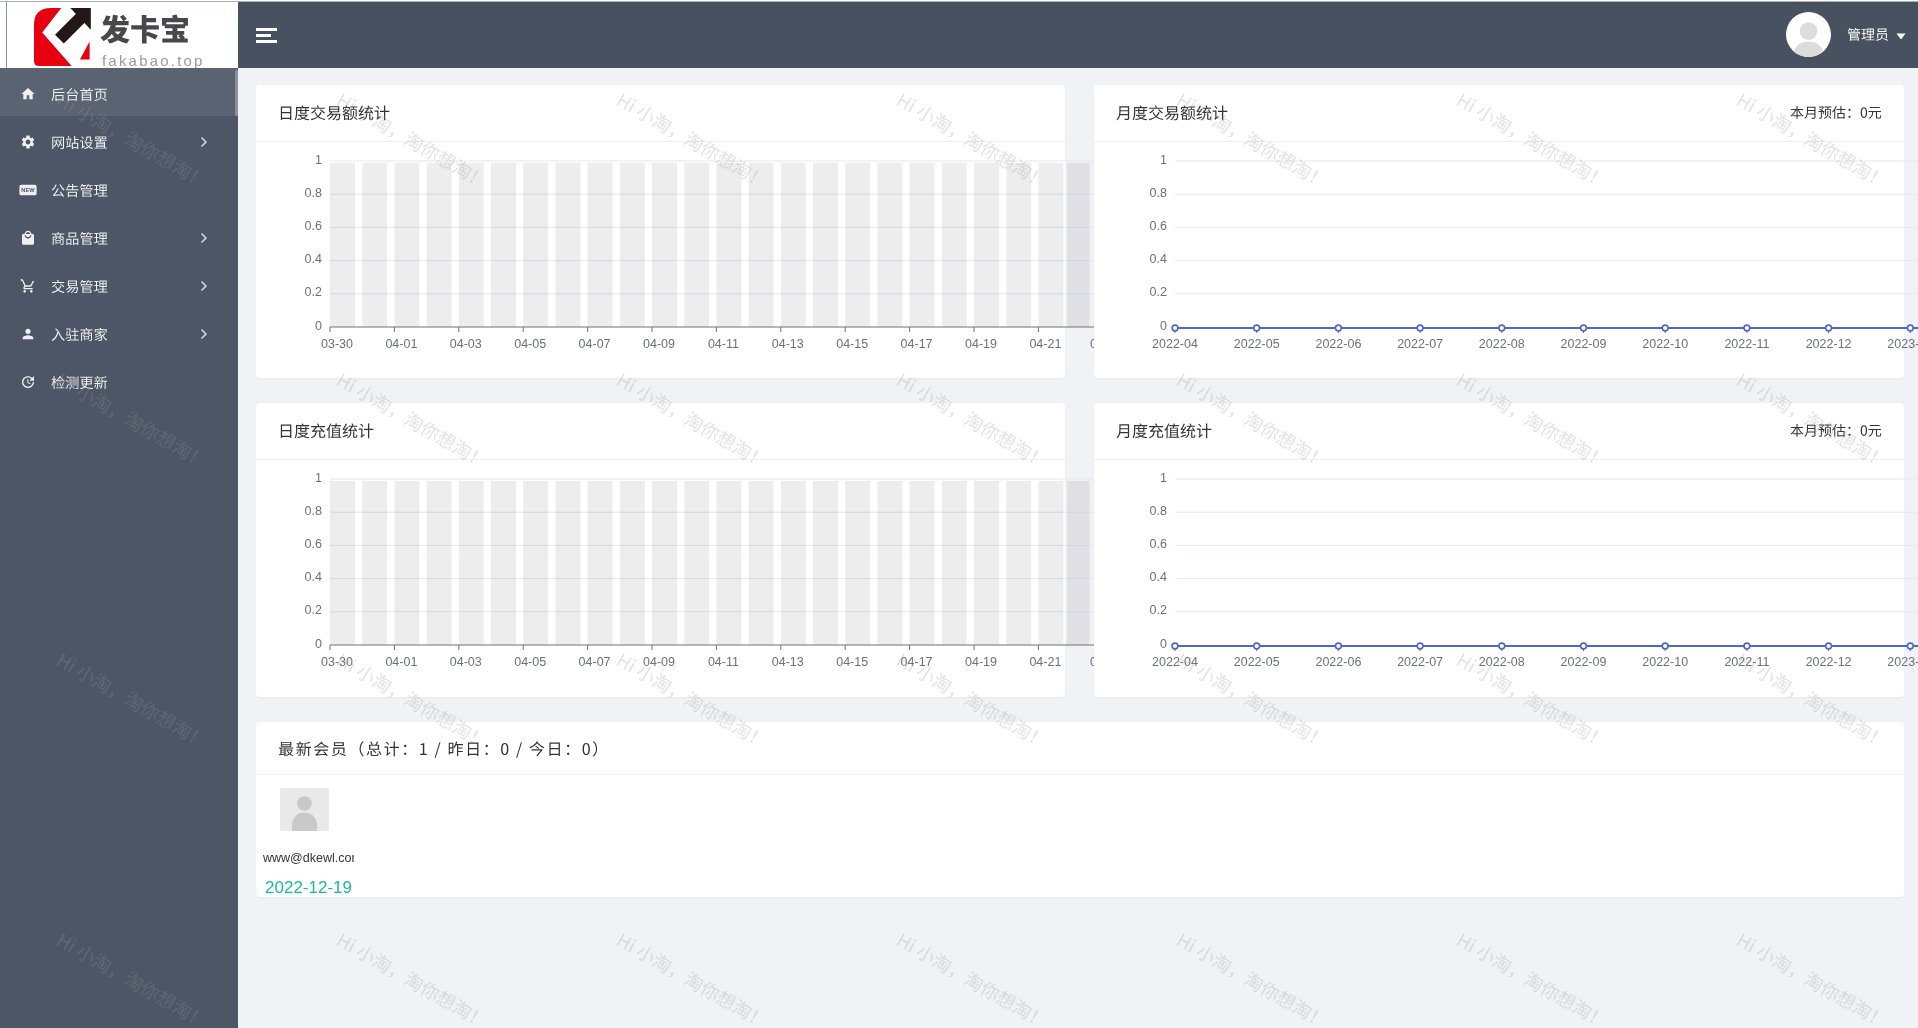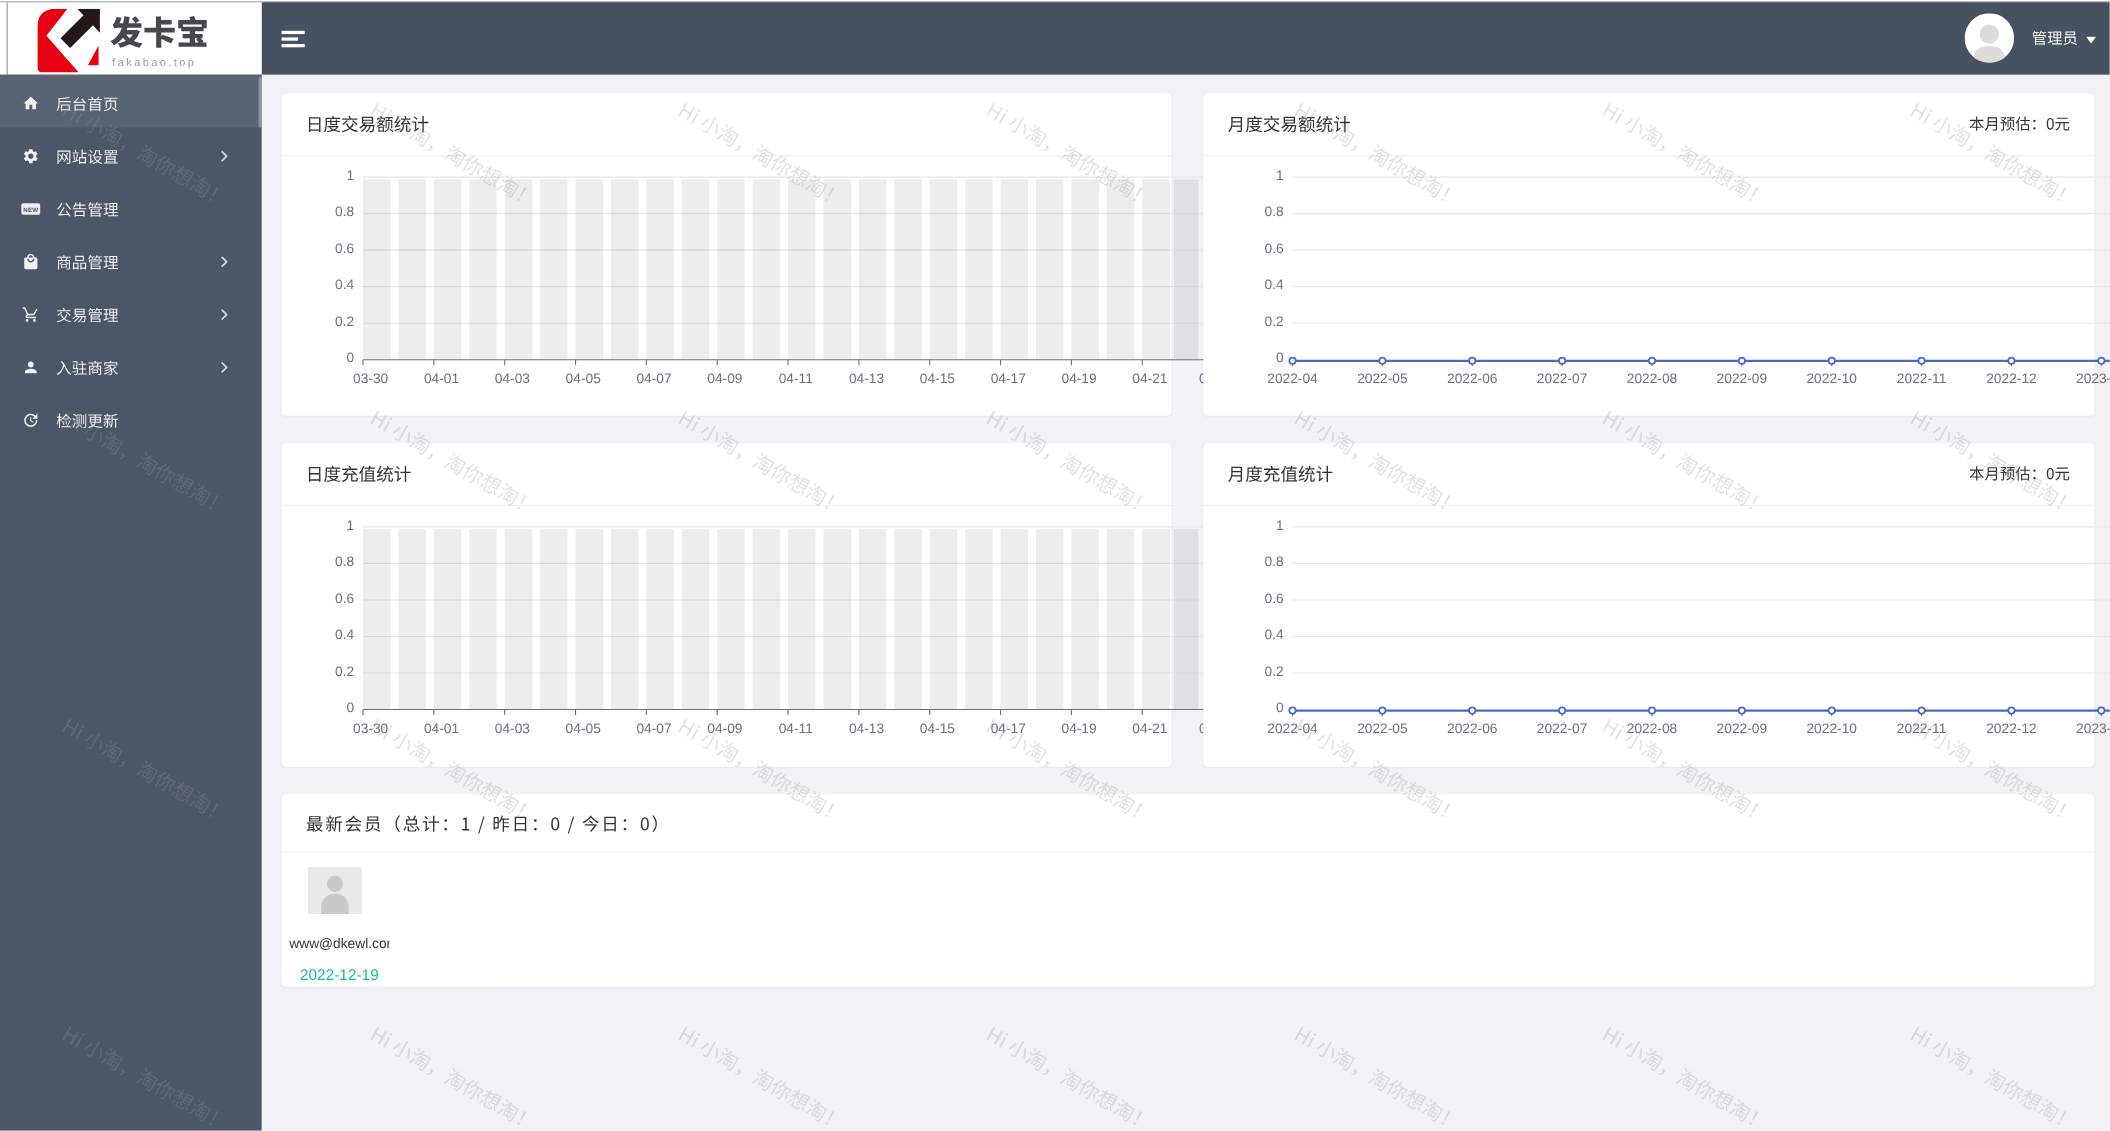--- a/index.html
+++ b/index.html
@@ -12,21 +12,21 @@
 <div class="abs" style="left:6px;top:2px;width:1px;height:66px;background:#8d939c"></div>
 <svg class="abs" style="left:34px;top:8px" width="58" height="58" viewBox="0 0 58 58">
 <path d="M17 0 L27.3 0 L8.2 24.5 L37.6 58 L5 58 Q0 58 0 53 L0 17 Q0 0 17 0 Z" fill="#e60012"></path>
 <polygon points="55.6,33.4 55.6,51.4 45.9,51.4" fill="#e60012"></polygon>
 <polygon points="36.3,0 56.8,0 56.8,21.8" fill="#231815"></polygon>
 <polygon points="21.0,26.8 29.8,35.6 52.1,13.3 43.3,4.5" fill="#231815"></polygon>
 </svg>
 <svg style="position:absolute;left:98.0px;top:7.4px;" width="96.0" height="43.5" viewBox="0 0 96.0 43.5">
     <path transform="translate(2.0,33.6) scale(0.3000)" d="M44.1 -39.8Q50.4 -25.1 63.9 -16.0Q77.3 -6.9 98.7 -3.7Q97.2 -2.2 95.5 0.2Q93.7 2.6 92.2 5.1Q90.6 7.6 89.6 9.6Q74.5 6.6 63.5 0.6Q52.5 -5.4 44.8 -14.6Q37.0 -23.7 31.6 -36.2ZM74.8 -44.5H77.7L80.4 -45.1L90.6 -40.4Q87.1 -29.6 81.4 -21.5Q75.7 -13.3 68.1 -7.3Q60.5 -1.3 51.2 2.8Q41.9 6.9 31.2 9.6Q30.0 6.7 27.8 2.9Q25.6 -0.9 23.5 -3.3Q32.9 -5.1 41.2 -8.5Q49.4 -11.8 56.1 -16.6Q62.8 -21.4 67.5 -27.8Q72.3 -34.2 74.8 -42.1ZM39.5 -44.5H76.9V-30.5H35.3ZM43.3 -86.4 59.6 -83.7Q57.6 -68.4 54.2 -55.5Q50.8 -42.5 45.4 -31.8Q39.9 -21.0 31.7 -12.6Q23.5 -4.2 11.9 1.9Q11.0 0.3 9.2 -2.0Q7.3 -4.3 5.2 -6.5Q3.1 -8.7 1.3 -10.0Q15.0 -16.8 23.5 -27.9Q31.9 -38.9 36.6 -53.7Q41.2 -68.5 43.3 -86.4ZM66.5 -79.1 77.8 -85.8Q79.6 -83.8 81.8 -81.4Q84.0 -78.9 86.1 -76.6Q88.1 -74.2 89.4 -72.4L77.5 -64.9Q76.4 -66.7 74.5 -69.2Q72.5 -71.7 70.4 -74.3Q68.3 -76.9 66.5 -79.1ZM12.8 -48.8Q12.4 -50.3 11.6 -52.7Q10.7 -55.0 9.8 -57.5Q8.9 -60.0 8.1 -61.7Q9.3 -62.2 10.5 -63.2Q11.7 -64.3 12.7 -66.0Q13.4 -67.1 14.7 -69.8Q16.0 -72.4 17.5 -76.1Q18.9 -79.8 19.9 -83.8L35.1 -81.5Q33.8 -77.0 31.8 -72.4Q29.8 -67.8 27.6 -63.7Q25.4 -59.6 23.5 -56.6V-56.4Q23.5 -56.4 21.9 -55.7Q20.3 -54.9 18.1 -53.7Q16.0 -52.5 14.4 -51.2Q12.8 -49.9 12.8 -48.8ZM12.8 -48.8V-59.2L21.0 -65.2H95.4L95.3 -51.4H23.2Q19.6 -51.4 16.5 -50.8Q13.4 -50.1 12.8 -48.8Z M104.2 -51.0H196.1V-36.6H104.2ZM149.5 -75.0H186.9V-61.1H149.5ZM139.2 -85.5H154.7V-44.1H139.2ZM139.9 -41.9H155.4V9.4H139.9ZM151.4 -18.9 159.0 -30.3Q162.6 -29.0 167.1 -27.2Q171.7 -25.5 176.4 -23.6Q181.2 -21.8 185.4 -20.0Q189.7 -18.2 192.7 -16.8L184.5 -3.8Q181.8 -5.3 177.7 -7.3Q173.6 -9.2 169.0 -11.2Q164.4 -13.3 159.8 -15.3Q155.2 -17.3 151.4 -18.9Z M241.7 -48.1H257.7V-0.4H241.7ZM216.1 -54.2H283.7V-40.8H216.1ZM220.0 -32.4H280.8V-19.1H220.0ZM207.8 -6.8H292.5V6.6H207.8ZM260.7 -15.7 271.2 -22.6Q273.1 -20.7 275.4 -18.4Q277.6 -16.0 279.8 -13.8Q281.9 -11.5 283.3 -9.7L272.2 -1.9Q271.0 -3.7 269.0 -6.1Q267.0 -8.5 264.8 -11.1Q262.6 -13.6 260.7 -15.7ZM206.7 -75.0H293.1V-49.7H278.0V-61.3H221.1V-49.7H206.7ZM240.3 -83.7 255.1 -86.8Q256.5 -83.5 257.9 -79.5Q259.4 -75.6 260.2 -72.8L244.5 -69.2Q244.1 -71.1 243.4 -73.6Q242.7 -76.1 241.9 -78.8Q241.1 -81.4 240.3 -83.7Z" fill="#48484c"></path>
   </svg>
-<div class="abs" style="left:102px;top:52px;width:130px;font-size:10px;letter-spacing:2.2px;color:#9b9ba0">fakabao.top</div>
+<div class="abs" style="left:102px;top:52px;width:130px;font-size:15px;letter-spacing:2.2px;color:#9b9ba0">fakabao.top</div>
 <div class="abs" style="left:255.5px;top:28.2px;width:21px;height:2.6px;background:#fff"></div>
 <div class="abs" style="left:255.5px;top:34.2px;width:15.7px;height:2.6px;background:#fff"></div>
 <div class="abs" style="left:255.5px;top:40.2px;width:21px;height:2.6px;background:#fff"></div>
 <svg class="abs" style="left:1786px;top:12px" width="45" height="45" viewBox="0 0 45 45">
 <defs>
       <clipPath id="avc">
         <circle cx="22.5" cy="22.5" r="22.5"></circle>
       </clipPath>
     </defs>
 <circle cx="22.5" cy="22.5" r="22.5" fill="#fff"></circle>
@@ -350,21 +350,21 @@
     <div class="hdr" style="height:53px"></div>
     <svg style="position:absolute;left:20.0px;top:15.1px;" width="337.9" height="23.2" viewBox="0 0 337.9 23.2">
       <path transform="translate(2.0,17.9) scale(0.1600)" d="M24.8 -63.5V-56.4H75.3V-63.5ZM24.8 -75.5V-68.5H75.3V-75.5ZM17.6 -80.8H82.8V-51.1H17.6ZM4.9 -45.5H94.9V-39.2H4.9ZM50.7 -33.0H86.5V-26.8H50.7ZM18.9 -32.5H43.5V-26.9H18.9ZM18.9 -19.8H43.5V-14.2H18.9ZM60.8 -28.0Q65.2 -17.1 74.4 -9.3Q83.7 -1.5 96.4 1.8Q95.2 2.8 93.9 4.5Q92.6 6.3 91.9 7.7Q78.7 3.7 69.2 -5.0Q59.7 -13.8 54.7 -26.2ZM85.1 -33.0H86.3L87.7 -33.3L92.0 -31.4Q88.8 -21.2 82.9 -13.6Q76.9 -5.9 69.2 -0.6Q61.5 4.6 52.9 7.7Q52.4 6.5 51.3 4.8Q50.1 3.1 49.1 2.2Q56.9 -0.3 64.1 -5.0Q71.4 -9.7 76.9 -16.5Q82.5 -23.3 85.1 -31.8ZM4.7 -4.3Q10.7 -4.8 18.5 -5.6Q26.2 -6.5 34.9 -7.5Q43.5 -8.5 52.2 -9.4L52.2 -3.3Q43.8 -2.3 35.5 -1.3Q27.1 -0.2 19.4 0.7Q11.7 1.7 5.4 2.4ZM39.6 -43.5H46.8V8.0H39.6ZM14.5 -43.3H21.4V-2.7H14.5Z M168.6 -50.2H205.8V-43.2H168.6ZM116.1 -73.5H160.3V-67.2H116.1ZM115.0 -33.9H160.7V-27.3H115.0ZM114.6 -50.7H161.9V-44.3H114.6ZM187.5 -47.3H194.8V7.5H187.5ZM122.6 -65.1 128.7 -66.5Q130.3 -63.3 131.4 -59.3Q132.6 -55.3 133.0 -52.5L126.5 -50.7Q126.2 -53.6 125.2 -57.7Q124.1 -61.7 122.6 -65.1ZM147.7 -66.7 154.7 -65.2Q153.1 -60.7 151.3 -56.1Q149.5 -51.4 147.9 -48.1L141.8 -49.5Q142.8 -51.9 143.9 -54.9Q145.0 -57.9 146.1 -61.1Q147.1 -64.2 147.7 -66.7ZM196.6 -82.2 202.7 -76.7Q197.9 -74.9 192.0 -73.4Q186.1 -71.9 179.8 -70.7Q173.5 -69.5 167.7 -68.7Q167.4 -69.9 166.7 -71.5Q166.0 -73.2 165.3 -74.4Q170.9 -75.3 176.8 -76.5Q182.6 -77.8 187.8 -79.3Q193.0 -80.7 196.6 -82.2ZM131.4 -82.7 138.2 -84.4Q140.0 -81.4 141.8 -77.7Q143.5 -74.0 144.3 -71.4L137.3 -69.3Q136.6 -72.0 134.9 -75.8Q133.2 -79.6 131.4 -82.7ZM135.1 -46.8H142.0V-1.7Q142.0 0.9 141.3 2.4Q140.7 3.8 139.0 4.7Q137.3 5.5 134.7 5.7Q132.1 5.9 128.4 5.9Q128.3 4.5 127.6 2.7Q127.0 0.9 126.2 -0.5Q128.8 -0.4 130.9 -0.4Q133.1 -0.4 133.9 -0.5Q135.1 -0.5 135.1 -1.8ZM165.3 -74.4H172.3V-40.0Q172.3 -34.6 171.9 -28.4Q171.6 -22.2 170.5 -15.9Q169.4 -9.6 167.4 -3.7Q165.3 2.2 161.8 7.1Q161.3 6.3 160.2 5.4Q159.1 4.6 158.0 3.7Q156.9 2.9 156.0 2.5Q160.3 -3.5 162.2 -10.9Q164.2 -18.2 164.7 -25.8Q165.3 -33.4 165.3 -40.0ZM146.0 -21.3 151.1 -24.0Q153.6 -20.3 156.0 -15.9Q158.4 -11.4 159.5 -8.3L154.2 -5.1Q153.0 -8.4 150.6 -13.0Q148.3 -17.6 146.0 -21.3ZM123.5 -23.5 129.6 -22.0Q127.9 -16.8 125.1 -11.7Q122.4 -6.6 119.4 -3.0Q118.5 -3.8 116.9 -5.0Q115.3 -6.1 114.1 -6.8Q117.1 -10.1 119.6 -14.5Q122.0 -18.9 123.5 -23.5Z M228.9 -33.7H311.8V-26.4H228.9ZM246.4 -53.0H294.1V-46.0H246.4ZM281.3 -19.1 287.6 -22.5Q292.1 -18.5 296.5 -13.9Q301.0 -9.2 304.6 -4.6Q308.3 -0.0 310.5 3.8L303.8 7.9Q301.7 4.1 298.1 -0.7Q294.4 -5.4 290.0 -10.3Q285.7 -15.1 281.3 -19.1ZM270.4 -84.0 277.6 -80.9Q269.6 -69.3 257.2 -59.7Q244.8 -50.1 229.7 -43.1Q229.2 -44.1 228.2 -45.3Q227.2 -46.6 226.2 -47.7Q225.1 -48.9 224.2 -49.6Q234.0 -53.8 242.9 -59.2Q251.8 -64.6 258.8 -71.0Q265.9 -77.3 270.4 -84.0ZM271.6 -80.2Q274.7 -76.4 279.5 -72.3Q284.2 -68.1 290.2 -64.1Q296.2 -60.1 302.9 -56.7Q309.5 -53.2 316.3 -50.9Q315.5 -50.1 314.5 -49.0Q313.4 -47.8 312.6 -46.5Q311.7 -45.3 311.0 -44.3Q304.3 -47.0 297.8 -50.7Q291.2 -54.5 285.3 -58.9Q279.5 -63.2 274.6 -67.6Q269.8 -72.0 266.6 -75.9ZM235.7 5.8Q235.5 5.0 235.0 3.5Q234.6 2.1 234.1 0.6Q233.6 -0.9 233.1 -1.9Q234.8 -2.3 236.6 -3.7Q238.4 -5.0 240.7 -7.2Q241.9 -8.3 244.3 -10.7Q246.7 -13.2 249.6 -16.6Q252.5 -20.0 255.6 -23.9Q258.7 -27.9 261.3 -32.0L268.5 -27.4Q262.4 -19.2 255.4 -11.7Q248.4 -4.1 241.3 1.6V1.8Q241.3 1.8 240.4 2.2Q239.6 2.6 238.5 3.2Q237.4 3.8 236.6 4.5Q235.7 5.2 235.7 5.8ZM235.7 5.8 235.6 -0.2 241.0 -3.1 300.0 -7.6Q300.2 -6.0 300.6 -4.0Q301.1 -2.0 301.5 -0.8Q287.5 0.4 277.3 1.3Q267.2 2.1 260.3 2.7Q253.4 3.3 249.0 3.8Q244.6 4.2 242.0 4.5Q239.5 4.9 238.1 5.1Q236.7 5.4 235.7 5.8Z M356.8 -73.0V-61.6H403.5V-73.0ZM349.0 -79.5H411.7V-55.1H349.0ZM375.5 -32.7H383.5V-23.4Q383.5 -20.2 382.7 -16.9Q381.9 -13.5 379.5 -10.1Q377.1 -6.7 372.5 -3.4Q367.8 -0.1 360.3 2.9Q352.7 5.9 341.5 8.4Q341.1 7.5 340.2 6.4Q339.4 5.2 338.4 4.1Q337.5 3.0 336.6 2.2Q347.4 0.1 354.5 -2.4Q361.6 -4.9 365.9 -7.6Q370.1 -10.3 372.2 -13.1Q374.2 -15.9 374.9 -18.5Q375.5 -21.1 375.5 -23.5ZM382.9 -6.5 386.6 -12.0Q391.1 -10.6 396.2 -8.8Q401.3 -7.0 406.3 -5.1Q411.4 -3.2 415.9 -1.4Q420.4 0.4 423.6 2.0L419.8 8.4Q416.7 6.8 412.3 4.9Q407.9 3.0 402.8 1.0Q397.8 -1.0 392.6 -3.0Q387.5 -4.9 382.9 -6.5ZM345.5 -46.1H415.6V-9.9H407.6V-39.1H353.2V-9.2H345.5Z M509.5 -38.0Q509.5 -47.8 512.0 -56.3Q514.4 -64.8 518.9 -72.2Q523.4 -79.5 529.4 -85.6L535.4 -82.5Q529.7 -76.6 525.5 -69.6Q521.3 -62.7 519.0 -54.8Q516.8 -47.0 516.8 -38.0Q516.8 -29.1 519.0 -21.2Q521.3 -13.3 525.5 -6.4Q529.7 0.5 535.4 6.5L529.4 9.6Q523.4 3.4 518.9 -3.9Q514.4 -11.2 512.0 -19.7Q509.5 -28.3 509.5 -38.0Z M625.9 -21.4 631.6 -24.7Q634.6 -21.4 637.5 -17.5Q640.3 -13.6 642.5 -9.8Q644.8 -6.0 645.8 -2.8L639.7 1.0Q638.6 -2.1 636.5 -6.0Q634.3 -9.9 631.5 -13.9Q628.8 -17.9 625.9 -21.4ZM591.2 -26.9 596.5 -31.1Q599.9 -29.0 603.4 -26.1Q606.8 -23.3 609.8 -20.4Q612.9 -17.6 614.7 -15.2L609.1 -10.4Q607.3 -12.9 604.3 -15.8Q601.4 -18.8 598.0 -21.7Q594.5 -24.7 591.2 -26.9ZM578.1 -24.1H586.0V-3.5Q586.0 -1.3 587.4 -0.6Q588.7 0.1 593.5 0.1Q594.4 0.1 596.5 0.1Q598.5 0.1 601.2 0.1Q603.9 0.1 606.6 0.1Q609.3 0.1 611.6 0.1Q613.9 0.1 615.0 0.1Q617.5 0.1 618.8 -0.6Q620.0 -1.3 620.5 -3.5Q621.0 -5.7 621.3 -10.1Q622.1 -9.5 623.4 -9.0Q624.7 -8.5 626.0 -8.0Q627.3 -7.6 628.4 -7.4Q627.8 -1.7 626.6 1.4Q625.4 4.6 622.8 5.7Q620.2 6.9 615.6 6.9Q614.8 6.9 612.6 6.9Q610.3 6.9 607.3 6.9Q604.3 6.9 601.3 6.9Q598.3 6.9 596.1 6.9Q593.8 6.9 593.1 6.9Q587.2 6.9 583.9 6.0Q580.7 5.1 579.4 2.9Q578.1 0.6 578.1 -3.4ZM563.7 -22.5 570.8 -21.2Q569.5 -15.1 567.0 -8.6Q564.6 -2.1 561.2 2.4L554.3 -0.9Q556.4 -3.4 558.2 -7.0Q560.0 -10.6 561.4 -14.6Q562.8 -18.7 563.7 -22.5ZM575.7 -80.6 582.1 -83.6Q585.5 -79.7 588.5 -75.0Q591.5 -70.4 592.9 -66.8L586.0 -63.3Q585.2 -65.7 583.6 -68.7Q582.0 -71.7 580.0 -74.8Q577.9 -78.0 575.7 -80.6ZM618.4 -83.9 626.1 -80.8Q622.8 -75.1 619.2 -69.2Q615.6 -63.3 612.3 -59.0L606.2 -62.0Q608.3 -64.9 610.6 -68.8Q612.8 -72.6 614.9 -76.6Q617.0 -80.6 618.4 -83.9ZM576.5 -56.7V-39.1H623.7V-56.7ZM568.6 -63.8H632.0V-31.9H568.6Z M673.7 -77.5 678.6 -82.3Q681.4 -80.1 684.5 -77.4Q687.5 -74.7 690.3 -72.0Q693.0 -69.4 694.6 -67.3L689.5 -61.7Q687.9 -63.9 685.3 -66.6Q682.6 -69.4 679.6 -72.3Q676.6 -75.2 673.7 -77.5ZM679.6 6.1 678.1 -1.3 680.3 -4.5 700.4 -18.2Q700.6 -17.2 701.1 -16.0Q701.5 -14.7 702.0 -13.5Q702.5 -12.3 702.9 -11.6Q695.7 -6.6 691.4 -3.4Q687.1 -0.3 684.8 1.5Q682.4 3.3 681.3 4.3Q680.2 5.3 679.6 6.1ZM664.6 -52.6H685.1V-45.2H664.6ZM697.2 -50.8H755.9V-43.1H697.2ZM722.6 -83.7H730.5V8.0H722.6ZM679.6 6.1Q679.2 5.1 678.5 3.8Q677.8 2.4 677.0 1.2Q676.3 -0.1 675.5 -0.8Q677.0 -1.8 678.7 -3.9Q680.5 -6.1 680.5 -9.3V-52.6H688.1V-2.5Q688.1 -2.5 687.2 -1.9Q686.3 -1.3 685.1 -0.3Q683.8 0.6 682.6 1.8Q681.3 3.0 680.4 4.0Q679.6 5.1 679.6 6.1Z M795.0 -48.6Q792.0 -48.6 789.7 -50.6Q787.4 -52.6 787.4 -56.0Q787.4 -59.5 789.7 -61.5Q792.0 -63.6 795.0 -63.6Q798.0 -63.6 800.3 -61.5Q802.6 -59.5 802.6 -56.0Q802.6 -52.6 800.3 -50.6Q798.0 -48.6 795.0 -48.6ZM795.0 0.4Q792.0 0.4 789.7 -1.7Q787.4 -3.7 787.4 -7.1Q787.4 -10.5 789.7 -12.6Q792.0 -14.6 795.0 -14.6Q798.0 -14.6 800.3 -12.6Q802.6 -10.5 802.6 -7.1Q802.6 -3.7 800.3 -1.7Q798.0 0.4 795.0 0.4Z M888.8 0.0V-7.6H905.2V-62.3H892.1V-68.1Q897.0 -69.0 900.7 -70.3Q904.3 -71.6 907.3 -73.3H914.3V-7.6H929.0V0.0Z M979.0 17.9 1009.0 -79.4H1015.6L985.7 17.9Z M1123.7 -46.9H1153.7V-40.0H1123.7ZM1123.7 -24.6H1154.6V-17.8H1123.7ZM1118.8 -65.7H1126.2V8.0H1118.8ZM1112.7 -84.1 1120.1 -82.5Q1118.2 -74.9 1115.5 -67.6Q1112.8 -60.3 1109.6 -53.9Q1106.3 -47.5 1102.6 -42.6Q1102.0 -43.3 1101.0 -44.3Q1099.9 -45.4 1098.8 -46.4Q1097.8 -47.5 1096.9 -48.1Q1100.4 -52.5 1103.3 -58.3Q1106.3 -64.1 1108.7 -70.7Q1111.1 -77.3 1112.7 -84.1ZM1110.1 -67.9H1155.9V-60.9H1107.3ZM1070.9 -76.2H1096.6V-10.8H1070.9V-17.6H1089.4V-69.4H1070.9ZM1071.0 -47.4H1092.8V-40.7H1071.0ZM1067.1 -76.2H1074.2V-3.0H1067.1Z M1187.1 -77.2H1252.7V6.4H1244.7V-69.7H1194.8V6.9H1187.1ZM1192.3 -42.6H1248.1V-35.2H1192.3ZM1192.1 -7.1H1248.2V0.4H1192.1Z M1304.5 -48.6Q1301.5 -48.6 1299.2 -50.6Q1296.9 -52.6 1296.9 -56.0Q1296.9 -59.5 1299.2 -61.5Q1301.5 -63.6 1304.5 -63.6Q1307.5 -63.6 1309.8 -61.5Q1312.1 -59.5 1312.1 -56.0Q1312.1 -52.6 1309.8 -50.6Q1307.5 -48.6 1304.5 -48.6ZM1304.5 0.4Q1301.5 0.4 1299.2 -1.7Q1296.9 -3.7 1296.9 -7.1Q1296.9 -10.5 1299.2 -12.6Q1301.5 -14.6 1304.5 -14.6Q1307.5 -14.6 1309.8 -12.6Q1312.1 -10.5 1312.1 -7.1Q1312.1 -3.7 1309.8 -1.7Q1307.5 0.4 1304.5 0.4Z M1417.3 1.3Q1410.4 1.3 1405.2 -2.9Q1400.1 -7.1 1397.3 -15.6Q1394.5 -24.1 1394.5 -36.9Q1394.5 -49.7 1397.3 -58.0Q1400.1 -66.4 1405.2 -70.5Q1410.4 -74.6 1417.3 -74.6Q1424.3 -74.6 1429.4 -70.5Q1434.5 -66.3 1437.3 -58.0Q1440.1 -49.7 1440.1 -36.9Q1440.1 -24.1 1437.3 -15.6Q1434.5 -7.1 1429.4 -2.9Q1424.3 1.3 1417.3 1.3ZM1417.3 -6.1Q1421.5 -6.1 1424.6 -9.3Q1427.8 -12.5 1429.5 -19.4Q1431.3 -26.2 1431.3 -36.9Q1431.3 -47.6 1429.5 -54.4Q1427.8 -61.1 1424.6 -64.2Q1421.5 -67.4 1417.3 -67.4Q1413.2 -67.4 1410.0 -64.2Q1406.8 -61.1 1405.1 -54.4Q1403.3 -47.6 1403.3 -36.9Q1403.3 -26.2 1405.1 -19.4Q1406.8 -12.5 1410.0 -9.3Q1413.2 -6.1 1417.3 -6.1Z M1488.5 17.9 1518.5 -79.4H1525.1L1495.2 17.9Z M1585.1 -34.8H1647.3V-27.2H1585.1ZM1608.0 -53.3 1613.1 -57.9Q1616.4 -55.6 1620.1 -52.7Q1623.7 -49.9 1627.1 -47.1Q1630.4 -44.2 1632.5 -42.0L1627.0 -36.7Q1625.1 -39.0 1621.9 -41.9Q1618.7 -44.8 1615.0 -47.8Q1611.3 -50.9 1608.0 -53.3ZM1622.1 -80.6Q1625.8 -75.9 1630.9 -71.2Q1636.0 -66.6 1641.8 -62.3Q1647.7 -57.9 1653.8 -54.3Q1659.9 -50.7 1665.5 -48.2Q1664.5 -47.4 1663.4 -46.2Q1662.3 -45.0 1661.3 -43.8Q1660.3 -42.5 1659.6 -41.5Q1654.1 -44.3 1648.1 -48.3Q1642.0 -52.3 1636.1 -57.0Q1630.2 -61.8 1625.0 -67.0Q1619.7 -72.1 1615.7 -77.3ZM1618.5 -84.7 1625.7 -81.3Q1620.1 -73.0 1612.6 -65.5Q1605.0 -58.0 1596.2 -51.8Q1587.4 -45.5 1578.2 -40.8Q1577.3 -42.4 1575.7 -44.3Q1574.1 -46.1 1572.5 -47.5Q1581.6 -51.5 1590.2 -57.4Q1598.8 -63.2 1606.2 -70.2Q1613.5 -77.2 1618.5 -84.7ZM1646.3 -34.8H1647.7L1649.1 -35.2L1654.9 -32.4Q1651.8 -28.2 1647.9 -23.2Q1644.0 -18.1 1639.7 -12.7Q1635.4 -7.3 1631.1 -1.9Q1626.8 3.5 1622.8 8.3L1615.1 4.8Q1619.2 0.0 1623.6 -5.3Q1628.0 -10.6 1632.3 -15.9Q1636.5 -21.1 1640.2 -25.8Q1643.8 -30.5 1646.3 -33.9Z M1696.6 -77.2H1762.2V6.4H1754.2V-69.7H1704.3V6.9H1696.6ZM1701.8 -42.6H1757.6V-35.2H1701.8ZM1701.6 -7.1H1757.7V0.4H1701.6Z M1814.0 -48.6Q1811.0 -48.6 1808.7 -50.6Q1806.4 -52.6 1806.4 -56.0Q1806.4 -59.5 1808.7 -61.5Q1811.0 -63.6 1814.0 -63.6Q1817.0 -63.6 1819.3 -61.5Q1821.6 -59.5 1821.6 -56.0Q1821.6 -52.6 1819.3 -50.6Q1817.0 -48.6 1814.0 -48.6ZM1814.0 0.4Q1811.0 0.4 1808.7 -1.7Q1806.4 -3.7 1806.4 -7.1Q1806.4 -10.5 1808.7 -12.6Q1811.0 -14.6 1814.0 -14.6Q1817.0 -14.6 1819.3 -12.6Q1821.6 -10.5 1821.6 -7.1Q1821.6 -3.7 1819.3 -1.7Q1817.0 0.4 1814.0 0.4Z M1926.8 1.3Q1919.9 1.3 1914.7 -2.9Q1909.6 -7.1 1906.8 -15.6Q1904.0 -24.1 1904.0 -36.9Q1904.0 -49.7 1906.8 -58.0Q1909.6 -66.4 1914.7 -70.5Q1919.9 -74.6 1926.8 -74.6Q1933.8 -74.6 1938.9 -70.5Q1944.0 -66.3 1946.8 -58.0Q1949.6 -49.7 1949.6 -36.9Q1949.6 -24.1 1946.8 -15.6Q1944.0 -7.1 1938.9 -2.9Q1933.8 1.3 1926.8 1.3ZM1926.8 -6.1Q1931.0 -6.1 1934.1 -9.3Q1937.3 -12.5 1939.0 -19.4Q1940.8 -26.2 1940.8 -36.9Q1940.8 -47.6 1939.0 -54.4Q1937.3 -61.1 1934.1 -64.2Q1931.0 -67.4 1926.8 -67.4Q1922.7 -67.4 1919.5 -64.2Q1916.3 -61.1 1914.6 -54.4Q1912.8 -47.6 1912.8 -36.9Q1912.8 -26.2 1914.6 -19.4Q1916.3 -12.5 1919.5 -9.3Q1922.7 -6.1 1926.8 -6.1Z M1995.0 -38.0Q1995.0 -28.3 1992.5 -19.7Q1990.1 -11.2 1985.6 -3.9Q1981.1 3.4 1975.1 9.6L1969.1 6.5Q1974.8 0.5 1979.0 -6.4Q1983.2 -13.3 1985.5 -21.2Q1987.7 -29.1 1987.7 -38.0Q1987.7 -47.0 1985.5 -54.8Q1983.2 -62.7 1979.0 -69.6Q1974.8 -76.6 1969.1 -82.5L1975.1 -85.6Q1981.1 -79.5 1985.6 -72.2Q1990.1 -64.8 1992.5 -56.3Q1995.0 -47.8 1995.0 -38.0Z" fill="#333333"></path>
     </svg>
     <svg class="abs" style="left:24px;top:66px" width="49" height="43" viewBox="0 0 49 43">
 <rect width="49" height="43" rx="2" fill="#e9e9e9"></rect>
 <circle cx="24.5" cy="15.5" r="7.3" fill="#c9c9c9"></circle>
 <path d="M24.5 24.5 Q35 24.5 37 35.5 L37 43 L12 43 L12 35.5 Q14 24.5 24.5 24.5 Z" fill="#c9c9c9"></path>
 </svg>
     <div class="abs" style="left:7px;top:129px;width:91px;overflow:hidden;font-size:12.5px;color:#333;text-align:left;white-space:nowrap">www@dkewl.com</div>
-    <div class="abs" style="left:7px;top:156px;width:91px;font-size:14px;color:#1abc9c;text-align:center">2022-12-19</div>
+    <div class="abs" style="left:7px;top:156px;width:91px;font-size:17px;color:#1abc9c;text-align:center">2022-12-19</div>
   </div>
 <svg class="abs" style="left:0;top:0;pointer-events:none;z-index:50" width="1918" height="1028" viewBox="0 0 1918 1028">
     <defs>
       <g id="wmt">
         <path transform="scale(0.1850)" d="M10.1 0.0V-73.3H19.3V-42.6H53.5V-73.3H62.8V0.0H53.5V-34.6H19.3V0.0Z M82.0 0.0V-54.3H91.2V0.0ZM86.6 -65.5Q83.9 -65.5 82.2 -67.2Q80.6 -68.8 80.6 -71.6Q80.6 -74.3 82.2 -75.9Q83.9 -77.5 86.6 -77.5Q89.3 -77.5 91.0 -75.9Q92.7 -74.3 92.7 -71.6Q92.7 -68.8 91.0 -67.2Q89.3 -65.5 86.6 -65.5Z M169.1 -82.6H177.2V-2.4Q177.2 1.7 176.0 3.7Q174.8 5.7 172.1 6.6Q169.3 7.5 164.6 7.8Q159.8 8.1 152.8 8.0Q152.6 7.0 152.1 5.5Q151.5 4.1 150.9 2.7Q150.3 1.3 149.7 0.2Q153.4 0.3 156.8 0.4Q160.2 0.4 162.7 0.3Q165.3 0.3 166.3 0.3Q167.8 0.2 168.4 -0.3Q169.1 -0.9 169.1 -2.4ZM193.2 -57.1 200.4 -59.8Q204.9 -52.8 208.9 -44.8Q212.9 -36.8 216.0 -29.1Q219.0 -21.4 220.3 -15.4L212.2 -12.1Q211.1 -18.1 208.2 -25.8Q205.4 -33.6 201.4 -41.8Q197.5 -49.9 193.2 -57.1ZM142.9 -59.1 151.3 -57.7Q149.6 -50.4 147.1 -42.3Q144.6 -34.3 141.1 -26.8Q137.6 -19.4 133.0 -13.8Q132.1 -14.5 130.9 -15.2Q129.6 -16.0 128.3 -16.7Q126.9 -17.4 125.9 -17.8Q130.4 -23.1 133.7 -30.2Q137.0 -37.3 139.4 -44.8Q141.7 -52.4 142.9 -59.1Z M265.0 -84.1 272.1 -82.2Q269.5 -75.5 266.1 -69.1Q262.7 -62.6 258.8 -57.0Q254.9 -51.4 250.8 -47.1Q250.1 -47.7 249.0 -48.5Q247.9 -49.4 246.8 -50.1Q245.6 -50.9 244.6 -51.4Q251.0 -57.4 256.3 -66.1Q261.7 -74.8 265.0 -84.1ZM267.9 -60.5 274.2 -58.9Q271.8 -52.9 268.3 -47.1Q264.9 -41.3 261.3 -37.2Q260.3 -37.9 258.4 -38.8Q256.6 -39.7 255.3 -40.2Q259.1 -44.2 262.4 -49.6Q265.7 -55.0 267.9 -60.5ZM262.9 -69.0H311.1V-62.3H260.6ZM307.9 -69.0H315.1Q315.1 -69.0 315.1 -68.3Q315.1 -67.5 315.1 -66.6Q315.1 -65.6 315.1 -65.1Q314.9 -47.0 314.6 -34.6Q314.3 -22.3 313.8 -14.4Q313.3 -6.6 312.5 -2.4Q311.7 1.8 310.4 3.5Q308.8 5.7 307.0 6.6Q305.2 7.4 302.6 7.7Q300.0 8.0 295.8 7.9Q291.7 7.8 287.5 7.6Q287.4 6.1 286.7 4.1Q286.1 2.1 285.1 0.6Q290.0 1.0 294.0 1.1Q298.0 1.2 299.8 1.2Q301.2 1.2 302.1 0.9Q303.0 0.6 303.7 -0.4Q304.8 -1.7 305.5 -5.8Q306.2 -9.9 306.7 -17.7Q307.1 -25.4 307.4 -37.7Q307.7 -50.0 307.9 -67.4ZM266.2 -51.4H297.7V-45.4H266.2ZM253.1 -35.5H302.2V-29.5H253.1ZM274.7 -48.1H281.3V-9.5H274.7ZM258.2 -25.1H264.4V-12.2H291.6V-25.1H298.1V-6.3H258.2ZM231.9 -77.3 236.7 -82.5Q239.3 -81.4 242.2 -79.8Q245.2 -78.2 247.9 -76.6Q250.7 -75.1 252.4 -73.7L247.6 -67.9Q245.9 -69.3 243.2 -71.0Q240.5 -72.6 237.6 -74.3Q234.6 -76.0 231.9 -77.3ZM226.3 -50.1 230.8 -55.4Q233.3 -54.3 236.2 -52.9Q239.1 -51.4 241.8 -50.0Q244.4 -48.6 246.2 -47.3L241.5 -41.3Q239.9 -42.7 237.3 -44.2Q234.7 -45.8 231.8 -47.4Q228.9 -49.0 226.3 -50.1ZM229.2 1.0Q231.4 -2.9 233.9 -8.2Q236.4 -13.5 239.0 -19.4Q241.6 -25.3 243.6 -30.9L249.7 -26.2Q247.8 -21.0 245.5 -15.4Q243.2 -9.8 240.7 -4.3Q238.3 1.1 236.1 5.8Z M338.4 10.7 336.2 5.4Q342.3 2.9 345.6 -1.0Q348.8 -4.9 348.8 -10.6L347.0 -19.0L352.4 -11.4Q351.3 -10.1 349.9 -9.7Q348.5 -9.2 347.1 -9.2Q344.0 -9.2 341.8 -11.0Q339.6 -12.8 339.6 -16.3Q339.6 -19.9 341.9 -21.7Q344.1 -23.5 347.2 -23.5Q351.4 -23.5 353.5 -20.4Q355.7 -17.2 355.7 -12.0Q355.7 -3.9 351.0 2.0Q346.3 7.9 338.4 10.7Z M465.0 -84.1 472.1 -82.2Q469.5 -75.5 466.1 -69.1Q462.7 -62.6 458.8 -57.0Q454.9 -51.4 450.8 -47.1Q450.1 -47.7 449.0 -48.5Q447.9 -49.4 446.8 -50.1Q445.6 -50.9 444.6 -51.4Q451.0 -57.4 456.3 -66.1Q461.7 -74.8 465.0 -84.1ZM467.9 -60.5 474.2 -58.9Q471.8 -52.9 468.3 -47.1Q464.9 -41.3 461.3 -37.2Q460.3 -37.9 458.4 -38.8Q456.6 -39.7 455.3 -40.2Q459.1 -44.2 462.4 -49.6Q465.7 -55.0 467.9 -60.5ZM462.9 -69.0H511.1V-62.3H460.6ZM507.9 -69.0H515.1Q515.1 -69.0 515.1 -68.3Q515.1 -67.5 515.1 -66.6Q515.1 -65.6 515.1 -65.1Q514.9 -47.0 514.6 -34.6Q514.3 -22.3 513.8 -14.4Q513.3 -6.6 512.5 -2.4Q511.7 1.8 510.4 3.5Q508.8 5.7 507.0 6.6Q505.2 7.4 502.6 7.7Q500.0 8.0 495.8 7.9Q491.7 7.8 487.5 7.6Q487.4 6.1 486.7 4.1Q486.1 2.1 485.1 0.6Q490.0 1.0 494.0 1.1Q498.0 1.2 499.8 1.2Q501.2 1.2 502.1 0.9Q503.0 0.6 503.7 -0.4Q504.8 -1.7 505.5 -5.8Q506.2 -9.9 506.7 -17.7Q507.1 -25.4 507.4 -37.7Q507.7 -50.0 507.9 -67.4ZM466.2 -51.4H497.7V-45.4H466.2ZM453.1 -35.5H502.2V-29.5H453.1ZM474.7 -48.1H481.3V-9.5H474.7ZM458.2 -25.1H464.4V-12.2H491.6V-25.1H498.1V-6.3H458.2ZM431.9 -77.3 436.7 -82.5Q439.3 -81.4 442.2 -79.8Q445.2 -78.2 447.9 -76.6Q450.7 -75.1 452.4 -73.7L447.6 -67.9Q445.9 -69.3 443.2 -71.0Q440.5 -72.6 437.6 -74.3Q434.6 -76.0 431.9 -77.3ZM426.3 -50.1 430.8 -55.4Q433.3 -54.3 436.2 -52.9Q439.1 -51.4 441.8 -50.0Q444.4 -48.6 446.2 -47.3L441.5 -41.3Q439.9 -42.7 437.3 -44.2Q434.7 -45.8 431.8 -47.4Q428.9 -49.0 426.3 -50.1ZM429.2 1.0Q431.4 -2.9 433.9 -8.2Q436.4 -13.5 439.0 -19.4Q441.6 -25.3 443.6 -30.9L449.7 -26.2Q447.8 -21.0 445.5 -15.4Q443.2 -9.8 440.7 -4.3Q438.3 1.1 436.1 5.8Z M569.3 -83.6 576.7 -81.9Q574.7 -74.0 572.0 -66.4Q569.3 -58.7 566.0 -52.1Q562.7 -45.4 558.8 -40.4Q558.2 -41.0 557.1 -41.9Q555.9 -42.9 554.8 -43.8Q553.6 -44.6 552.7 -45.2Q556.5 -49.8 559.6 -56.0Q562.7 -62.1 565.2 -69.2Q567.6 -76.2 569.3 -83.6ZM567.6 -41.2 574.9 -39.7Q573.4 -33.1 571.1 -26.9Q568.8 -20.6 566.0 -15.1Q563.3 -9.7 560.2 -5.5Q559.5 -6.1 558.3 -6.9Q557.1 -7.7 555.9 -8.4Q554.7 -9.1 553.8 -9.6Q558.4 -15.3 561.9 -23.8Q565.5 -32.2 567.6 -41.2ZM568.3 -64.7H613.3V-57.7H565.5ZM583.9 -61.9H591.3V-1.1Q591.3 2.0 590.5 3.8Q589.7 5.6 587.7 6.6Q585.6 7.5 582.4 7.8Q579.1 8.1 574.4 8.1Q574.1 6.5 573.4 4.3Q572.6 2.0 571.7 0.5Q575.3 0.6 578.2 0.6Q581.2 0.6 582.2 0.5Q583.1 0.5 583.5 0.2Q583.9 -0.1 583.9 -1.1ZM598.5 -39.7 605.3 -41.9Q608.2 -36.6 610.7 -30.6Q613.2 -24.6 615.1 -18.7Q617.0 -12.9 617.8 -8.3L610.6 -5.8Q609.9 -10.4 608.0 -16.3Q606.2 -22.2 603.8 -28.3Q601.3 -34.4 598.5 -39.7ZM611.1 -64.7H612.2L613.5 -65.0L618.6 -63.9Q617.6 -58.4 616.4 -52.4Q615.2 -46.5 614.2 -42.4L607.8 -43.6Q608.3 -46.2 608.9 -49.6Q609.5 -53.0 610.1 -56.7Q610.7 -60.3 611.1 -63.6ZM549.1 -83.6 556.2 -81.5Q553.0 -73.0 548.6 -64.8Q544.2 -56.5 539.1 -49.2Q534.0 -41.9 528.5 -36.3Q528.2 -37.2 527.4 -38.6Q526.7 -40.0 525.9 -41.5Q525.0 -42.9 524.3 -43.7Q529.3 -48.6 533.9 -55.0Q538.5 -61.4 542.4 -68.7Q546.3 -76.1 549.1 -83.6ZM538.7 -57.9 545.8 -65.0 545.9 -64.9V7.8H538.7Z M651.0 -20.0H658.3V-4.1Q658.3 -2.1 659.6 -1.5Q660.8 -1.0 665.2 -1.0Q666.2 -1.0 668.9 -1.0Q671.5 -1.0 674.8 -1.0Q678.0 -1.0 680.9 -1.0Q683.7 -1.0 685.1 -1.0Q687.6 -1.0 688.8 -1.7Q690.0 -2.5 690.5 -4.9Q691.0 -7.4 691.2 -12.6Q692.0 -11.9 693.2 -11.4Q694.4 -10.8 695.7 -10.4Q697.0 -10.0 698.0 -9.8Q697.5 -3.5 696.4 -0.1Q695.2 3.3 692.7 4.6Q690.2 5.9 685.6 5.9Q684.9 5.9 682.8 5.9Q680.7 5.9 677.9 5.9Q675.2 5.9 672.4 5.9Q669.6 5.9 667.5 5.9Q665.4 5.9 664.8 5.9Q659.3 5.9 656.3 5.0Q653.3 4.2 652.1 2.0Q651.0 -0.1 651.0 -4.0ZM664.1 -23.4 669.3 -27.3Q671.7 -25.2 674.3 -22.6Q677.0 -20.0 679.4 -17.5Q681.8 -15.0 683.3 -13.1L677.8 -8.6Q676.3 -10.5 674.0 -13.1Q671.7 -15.7 669.1 -18.4Q666.5 -21.2 664.1 -23.4ZM699.4 -20.1 706.0 -23.0Q708.1 -19.9 710.4 -16.2Q712.7 -12.5 714.7 -9.0Q716.8 -5.5 718.0 -2.9L711.0 0.5Q709.8 -2.1 707.9 -5.7Q705.9 -9.2 703.6 -13.0Q701.4 -16.8 699.4 -20.1ZM636.8 -21.2 643.3 -18.6Q642.3 -15.2 640.9 -11.3Q639.5 -7.4 637.8 -3.7Q636.0 -0.1 633.9 2.8L627.3 -0.6Q629.4 -3.3 631.2 -6.8Q633.0 -10.3 634.4 -14.1Q635.9 -17.9 636.8 -21.2ZM628.2 -69.0H669.6V-62.5H628.2ZM646.5 -83.8H653.7V-25.5H646.5ZM646.2 -65.0 651.5 -63.2Q649.3 -57.0 646.0 -51.0Q642.6 -45.0 638.8 -39.9Q634.9 -34.8 630.9 -31.3Q630.0 -32.6 628.5 -34.2Q627.1 -35.8 625.9 -36.7Q629.9 -39.5 633.8 -44.1Q637.6 -48.6 640.9 -54.1Q644.1 -59.5 646.2 -65.0ZM653.0 -57.3Q654.3 -56.5 656.7 -54.8Q659.2 -53.1 661.9 -51.1Q664.7 -49.1 667.0 -47.3Q669.3 -45.6 670.4 -44.8L666.3 -38.7Q664.9 -40.0 662.7 -42.1Q660.4 -44.1 657.8 -46.4Q655.2 -48.6 652.9 -50.5Q650.6 -52.4 649.1 -53.5ZM680.8 -57.4V-48.0H705.8V-57.4ZM680.8 -42.1V-32.6H705.8V-42.1ZM680.8 -72.5V-63.3H705.8V-72.5ZM673.9 -78.7H713.0V-26.5H673.9Z M765.0 -84.1 772.1 -82.2Q769.5 -75.5 766.1 -69.1Q762.7 -62.6 758.8 -57.0Q754.9 -51.4 750.8 -47.1Q750.1 -47.7 749.0 -48.5Q747.9 -49.4 746.8 -50.1Q745.6 -50.9 744.6 -51.4Q751.0 -57.4 756.3 -66.1Q761.7 -74.8 765.0 -84.1ZM767.9 -60.5 774.2 -58.9Q771.8 -52.9 768.3 -47.1Q764.9 -41.3 761.3 -37.2Q760.3 -37.9 758.4 -38.8Q756.6 -39.7 755.3 -40.2Q759.1 -44.2 762.4 -49.6Q765.7 -55.0 767.9 -60.5ZM762.9 -69.0H811.1V-62.3H760.6ZM807.9 -69.0H815.1Q815.1 -69.0 815.1 -68.3Q815.1 -67.5 815.1 -66.6Q815.1 -65.6 815.1 -65.1Q814.9 -47.0 814.6 -34.6Q814.3 -22.3 813.8 -14.4Q813.3 -6.6 812.5 -2.4Q811.7 1.8 810.4 3.5Q808.8 5.7 807.0 6.6Q805.2 7.4 802.6 7.7Q800.0 8.0 795.8 7.9Q791.7 7.8 787.5 7.6Q787.4 6.1 786.7 4.1Q786.1 2.1 785.1 0.6Q790.0 1.0 794.0 1.1Q798.0 1.2 799.8 1.2Q801.2 1.2 802.1 0.9Q803.0 0.6 803.7 -0.4Q804.8 -1.7 805.5 -5.8Q806.2 -9.9 806.7 -17.7Q807.1 -25.4 807.4 -37.7Q807.7 -50.0 807.9 -67.4ZM766.2 -51.4H797.7V-45.4H766.2ZM753.1 -35.5H802.2V-29.5H753.1ZM774.7 -48.1H781.3V-9.5H774.7ZM758.2 -25.1H764.4V-12.2H791.6V-25.1H798.1V-6.3H758.2ZM731.9 -77.3 736.7 -82.5Q739.3 -81.4 742.2 -79.8Q745.2 -78.2 747.9 -76.6Q750.7 -75.1 752.4 -73.7L747.6 -67.9Q745.9 -69.3 743.2 -71.0Q740.5 -72.6 737.6 -74.3Q734.6 -76.0 731.9 -77.3ZM726.3 -50.1 730.8 -55.4Q733.3 -54.3 736.2 -52.9Q739.1 -51.4 741.8 -50.0Q744.4 -48.6 746.2 -47.3L741.5 -41.3Q739.9 -42.7 737.3 -44.2Q734.7 -45.8 731.8 -47.4Q728.9 -49.0 726.3 -50.1ZM729.2 1.0Q731.4 -2.9 733.9 -8.2Q736.4 -13.5 739.0 -19.4Q741.6 -25.3 743.6 -30.9L749.7 -26.2Q747.8 -21.0 745.5 -15.4Q743.2 -9.8 740.7 -4.3Q738.3 1.1 736.1 5.8Z M844.4 -24.2 842.4 -63.0 842.2 -74.8H853.2L853.0 -63.0L851.0 -24.2ZM847.7 0.5Q845.0 0.5 843.2 -1.3Q841.3 -3.1 841.3 -6.1Q841.3 -9.1 843.2 -10.9Q845.1 -12.8 847.7 -12.8Q850.3 -12.8 852.2 -10.9Q854.1 -9.1 854.1 -6.1Q854.1 -3.1 852.2 -1.3Q850.3 0.5 847.7 0.5Z" fill="rgba(152,152,152,0.28)"></path>
       </g>
     </defs>
     <use href="#wmt" transform="translate(55,104) rotate(30)"></use>
     <use href="#wmt" transform="translate(335,104) rotate(30)"></use>
     <use href="#wmt" transform="translate(615,104) rotate(30)"></use>

